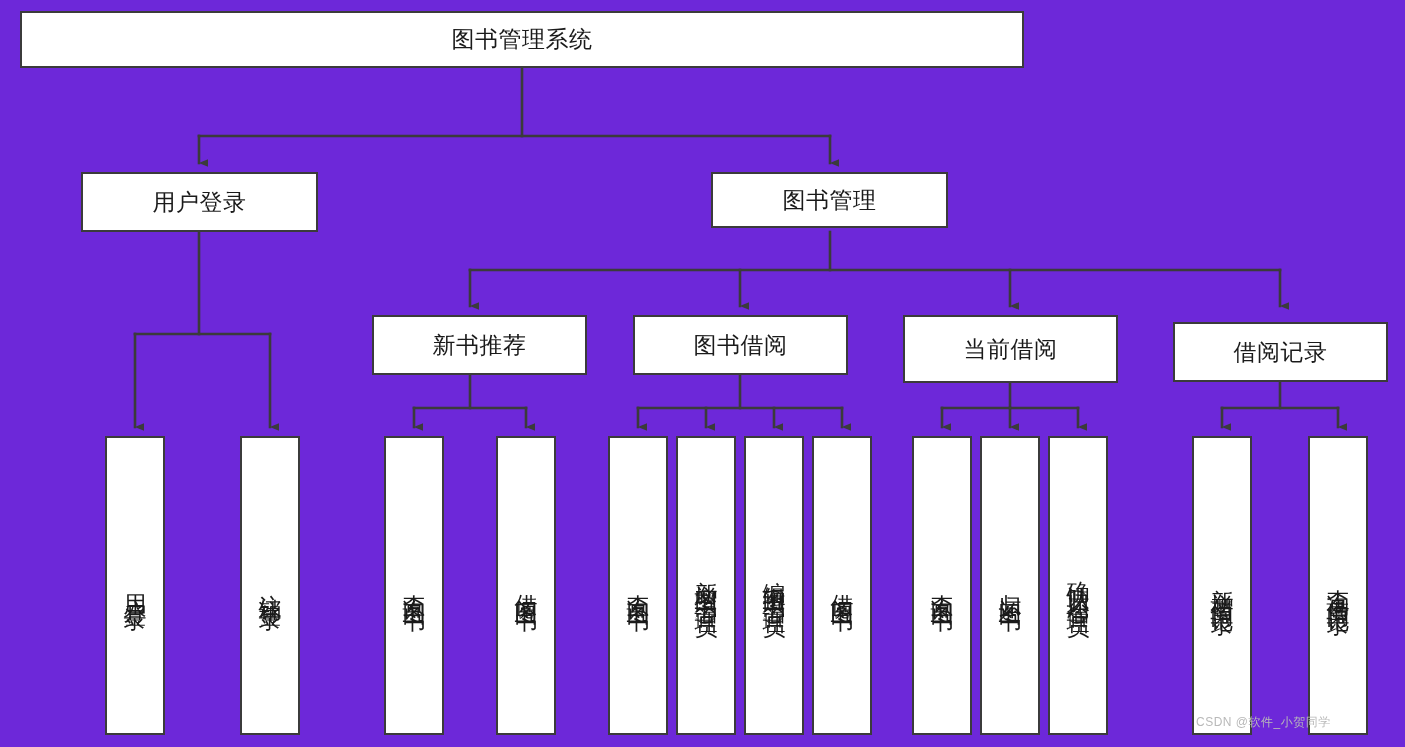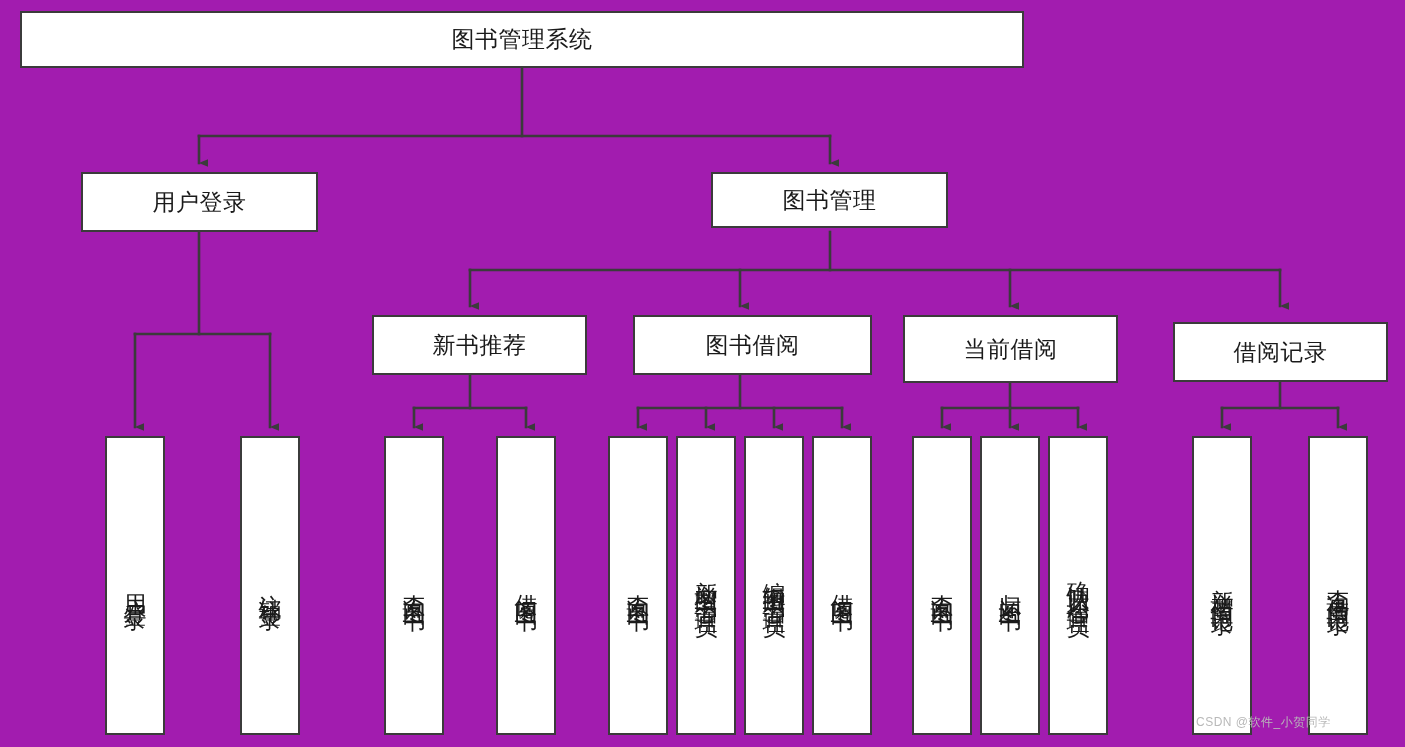--- a/index.html
+++ b/index.html
@@ -8,21 +8,21 @@
     padding: 0;
     background: #ffffff;
   }
   body {
     font-family: "Liberation Sans", "DejaVu Sans", sans-serif;
   }
   #diagram-root {
     position: relative;
     width: 1405px;
     height: 747px;
-    background: #a21caf;
+    background: #6d28d9;
     overflow: hidden;
     text-decoration: underline;
   }
   #diagram-svg {
     position: absolute;
     left: 0;
     top: 0;
     width: 1405px;
     height: 747px;
   }
@@ -130,21 +130,21 @@
   <div class="node horiz" style="left:81px; top:172px; width:237px; height:60px;">
     <span class="node-label">用户登录</span>
   </div>
   <div class="node horiz" style="left:711px; top:172px; width:237px; height:56px;">
     <span class="node-label">图书管理</span>
   </div>
 
   <div class="node horiz" style="left:372px; top:315px; width:215px; height:60px;">
     <span class="node-label">新书推荐</span>
   </div>
-  <div class="node horiz" style="left:633px; top:315px; width:239px; height:60px;">
+  <div class="node horiz" style="left:633px; top:315px; width:215px; height:60px;">
     <span class="node-label">图书借阅</span>
   </div>
   <div class="node horiz" style="left:903px; top:315px; width:215px; height:68px;">
     <span class="node-label">当前借阅</span>
   </div>
   <div class="node horiz" style="left:1173px; top:322px; width:215px; height:60px;align-items:center;">
     <span class="node-label">借阅记录</span>
   </div>
 
   <div class="node vert" style="left:105px; top:436px; width:60px; height:299px;">

